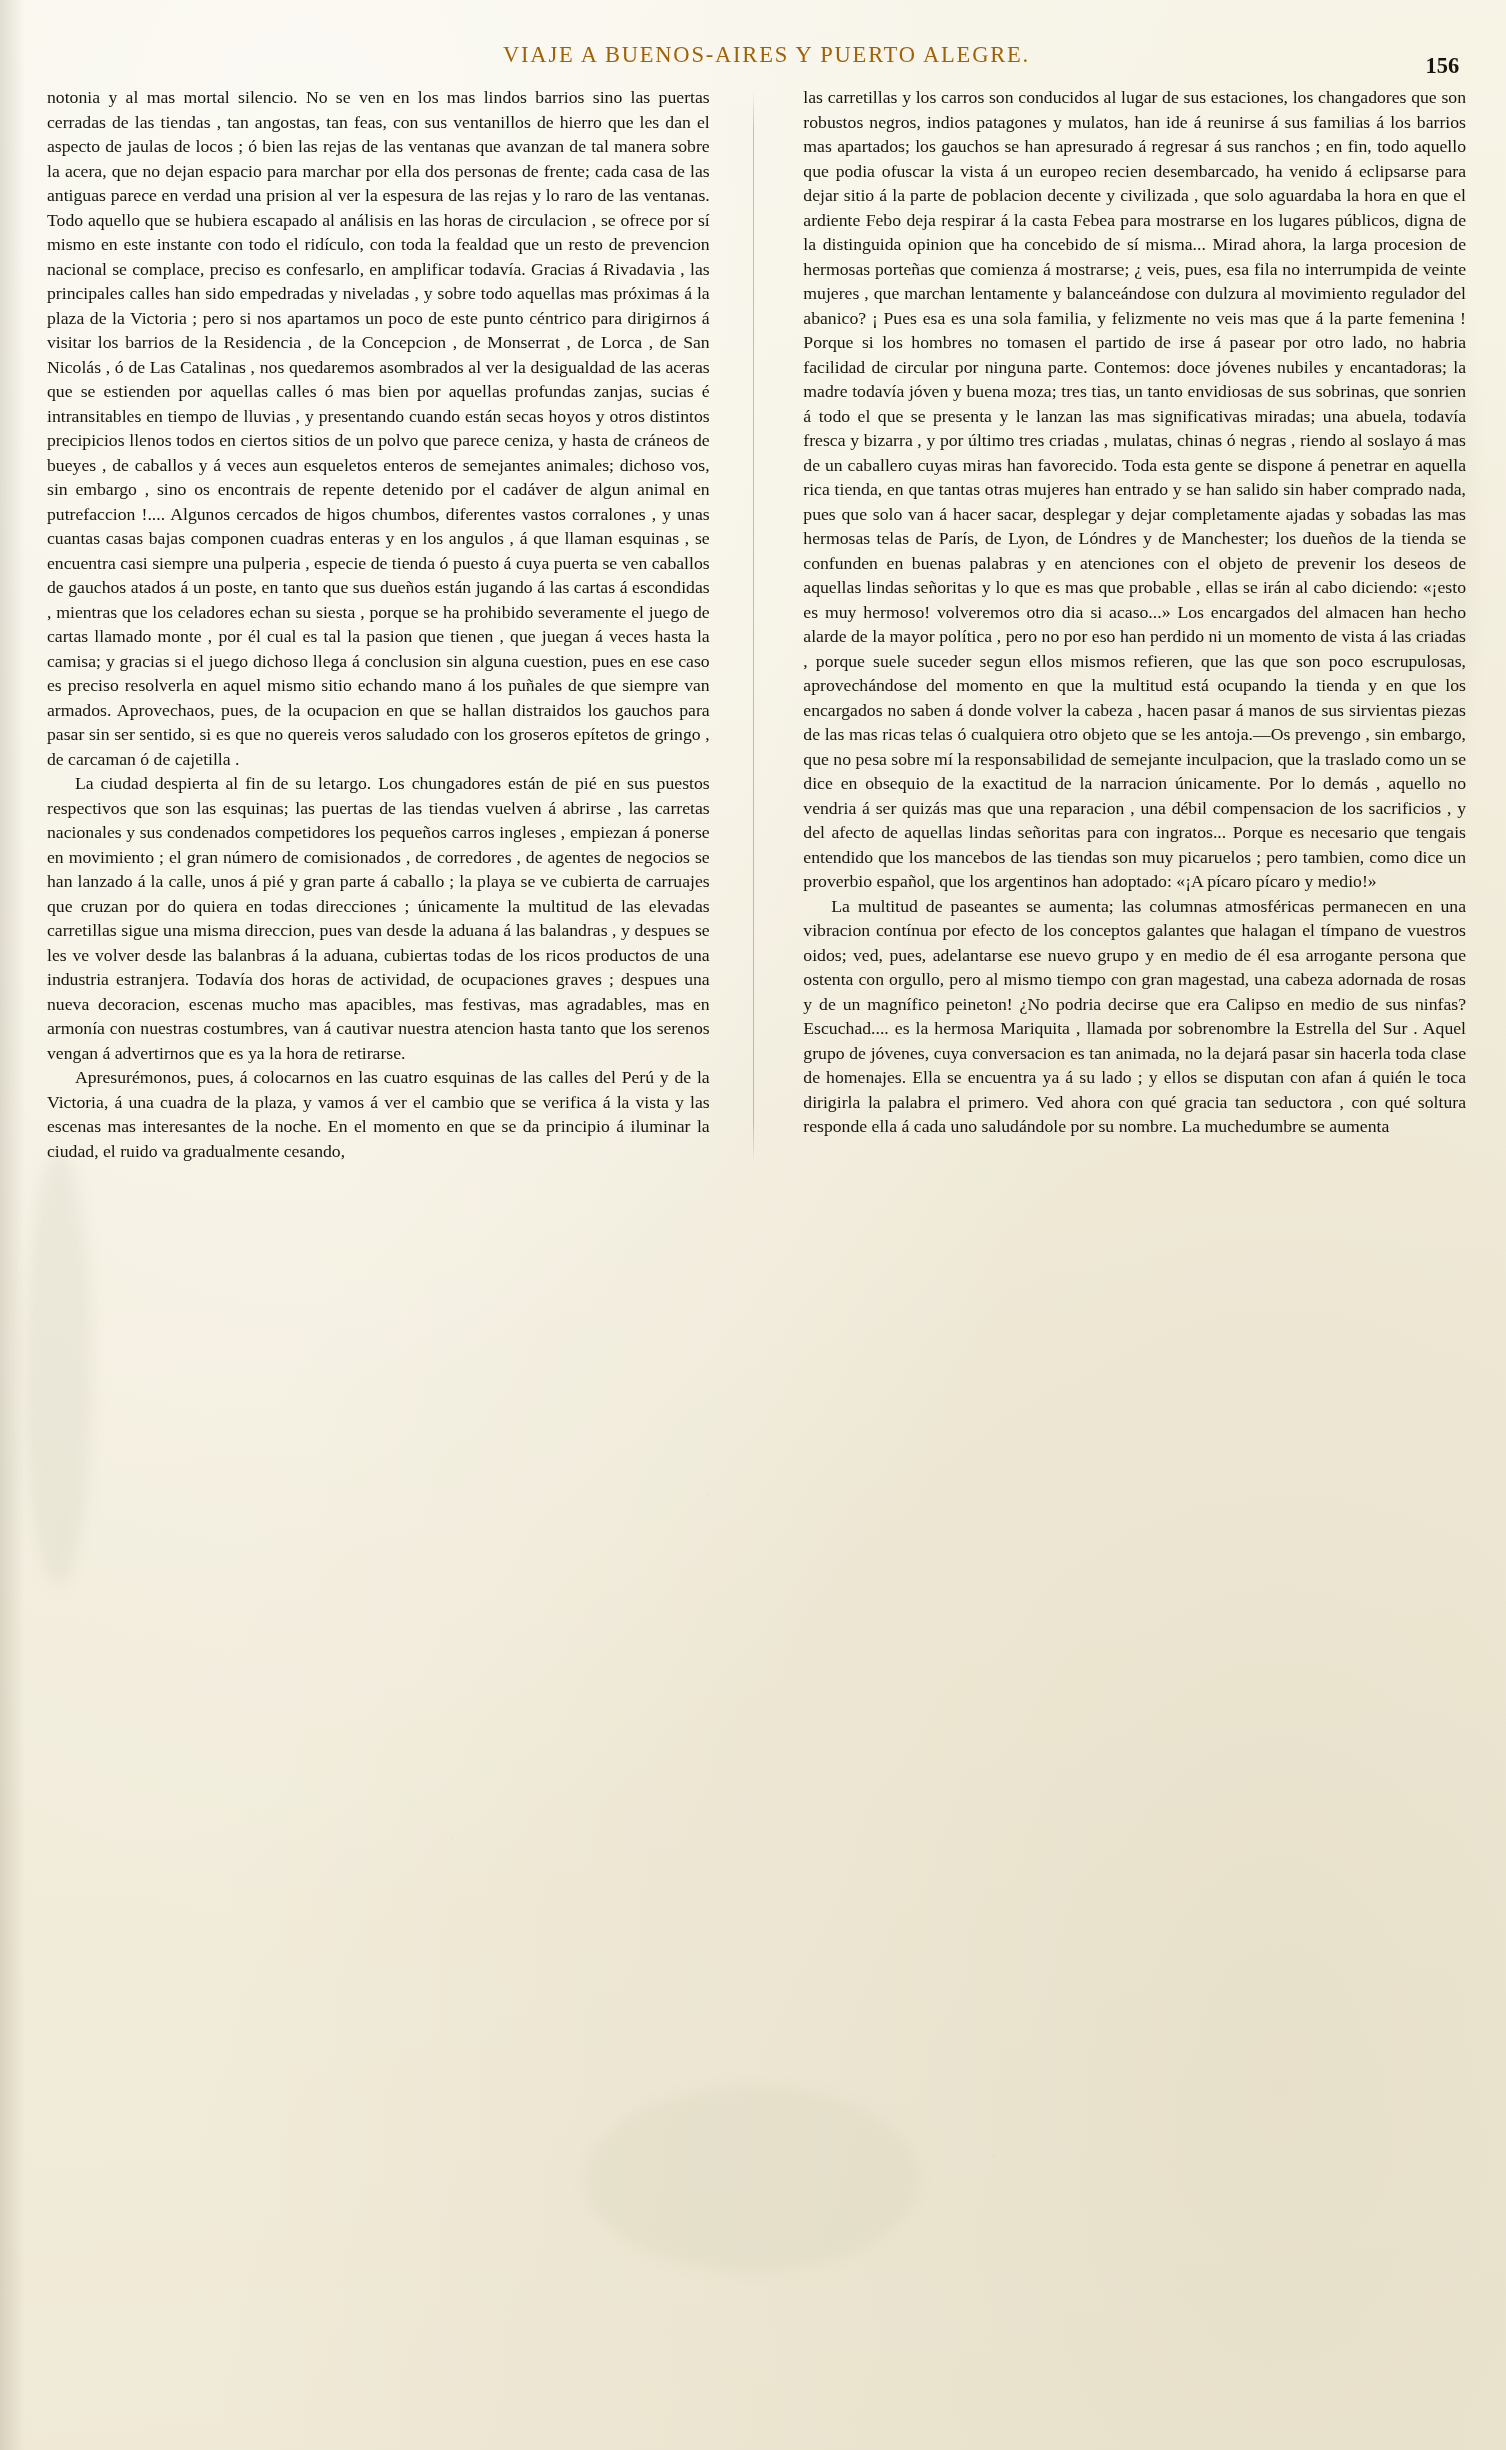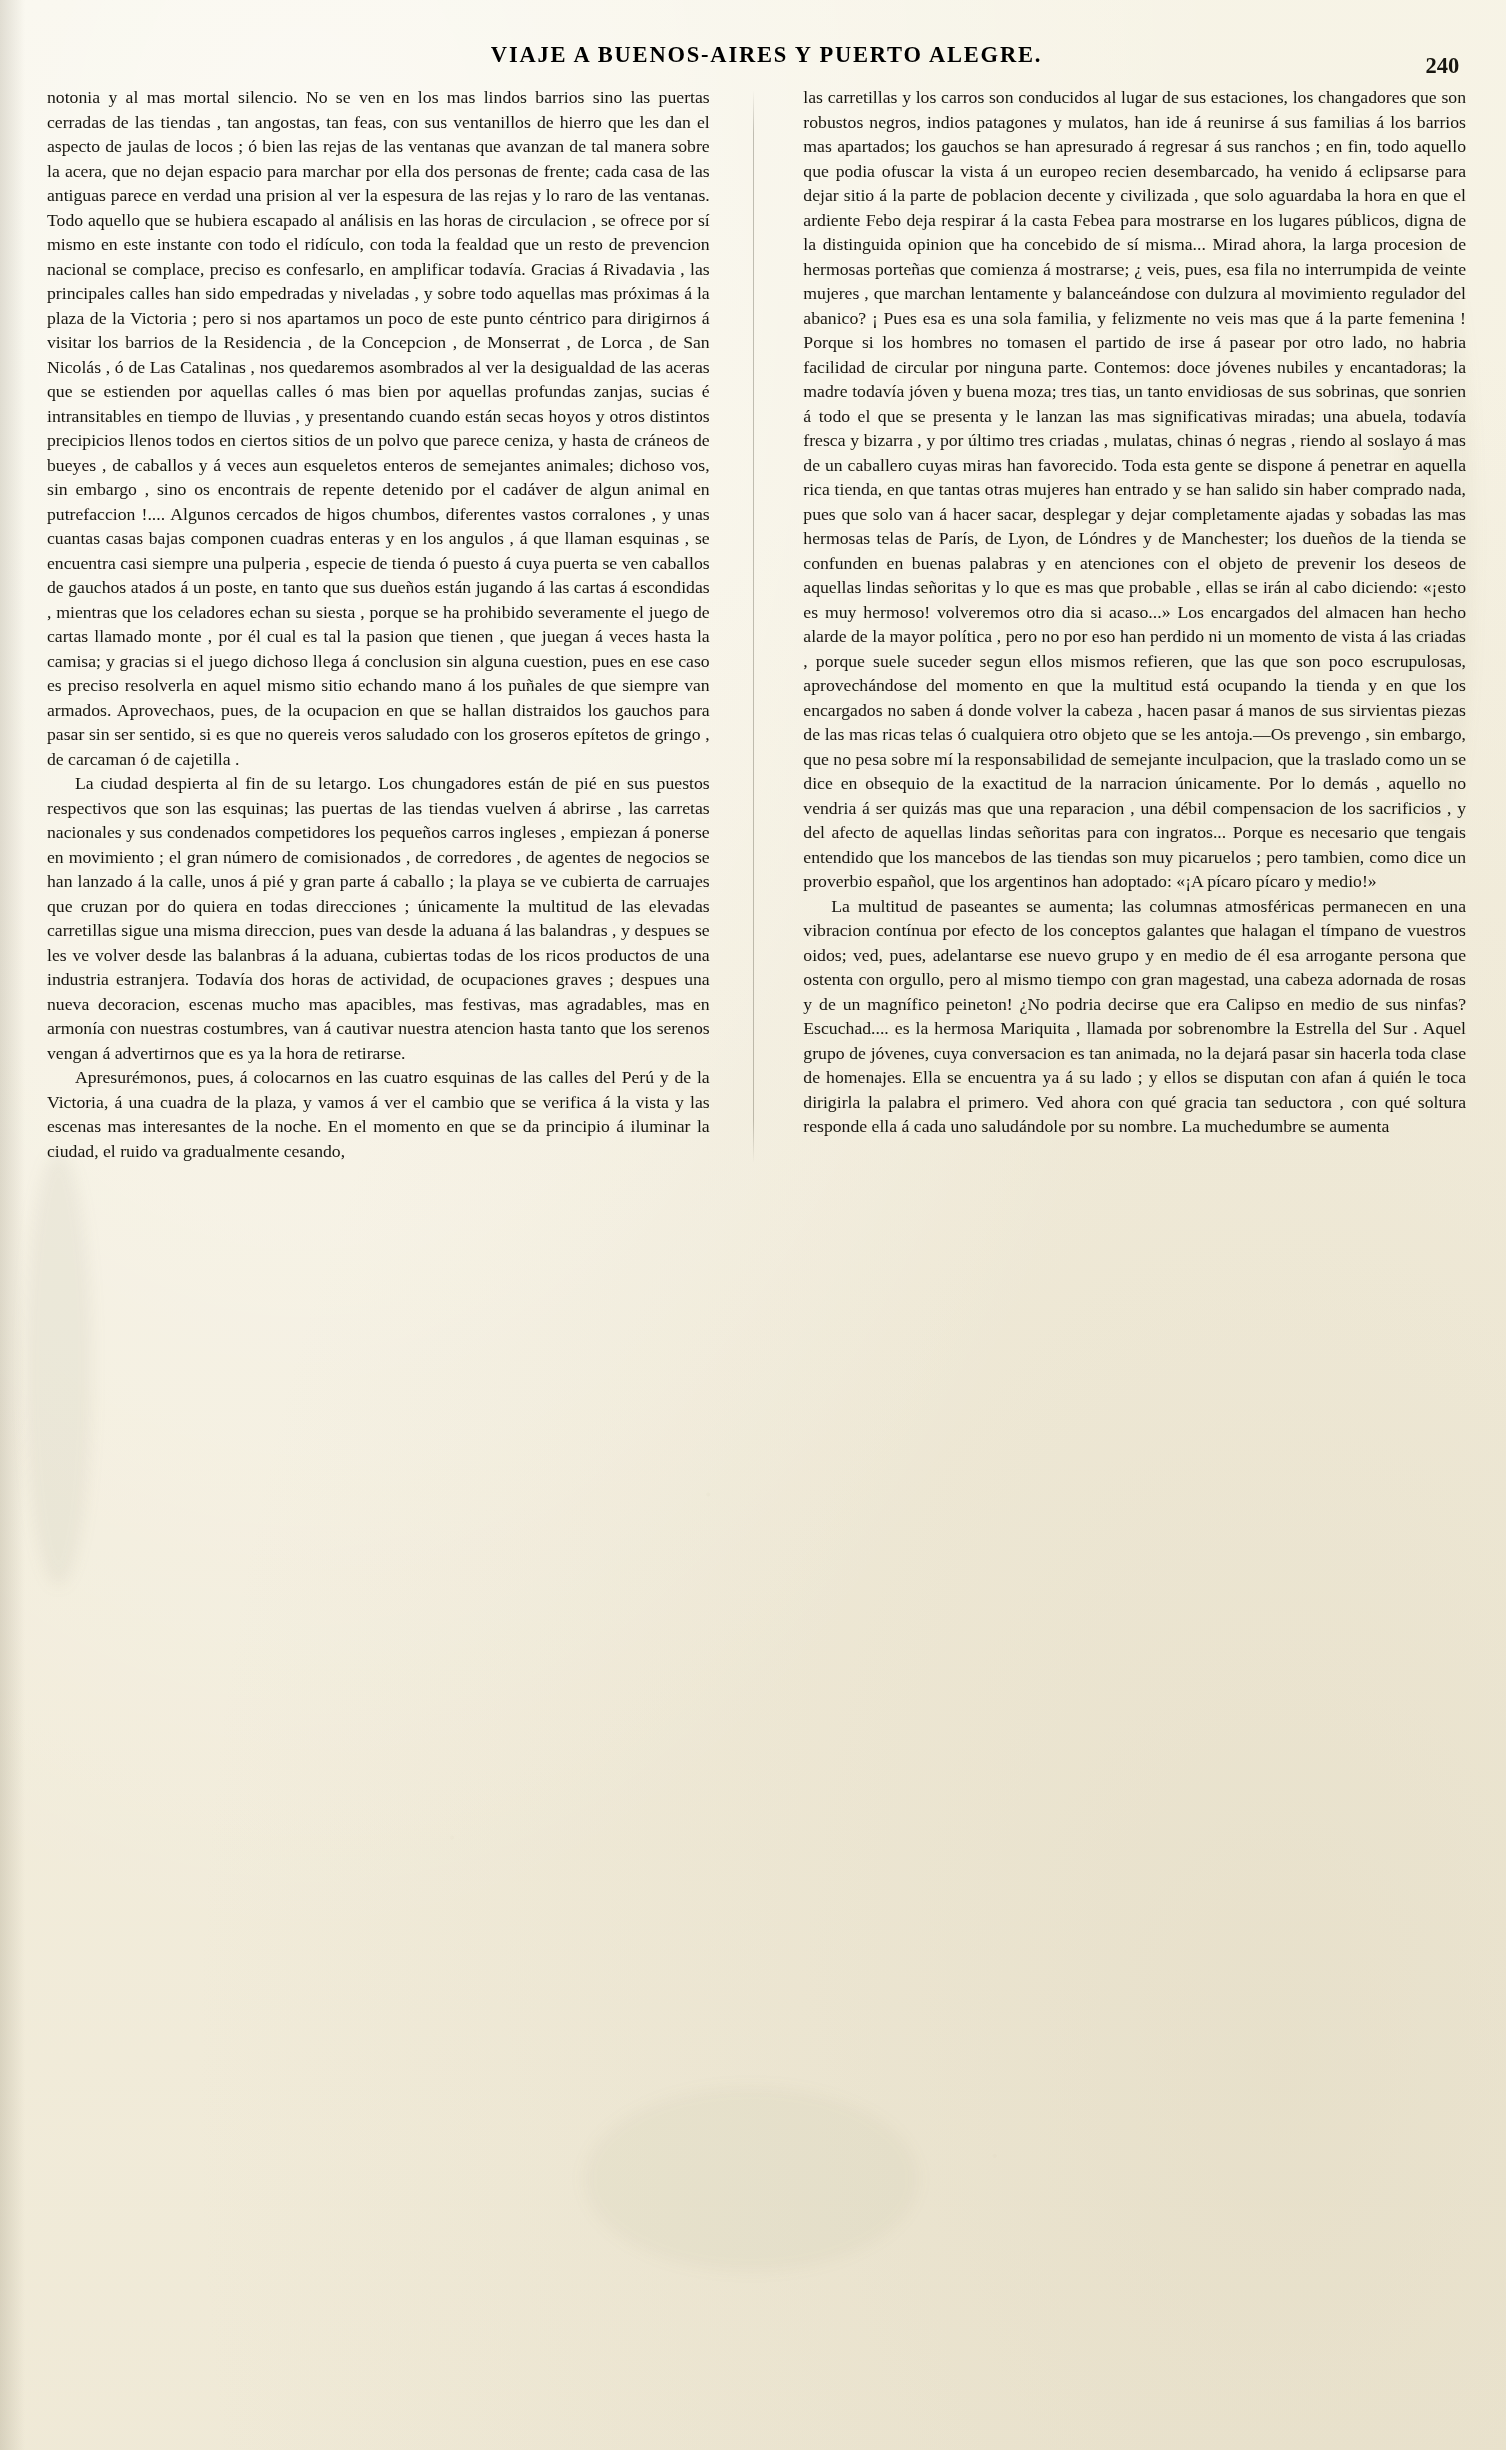--- a/index.html
+++ b/index.html
@@ -43,22 +43,22 @@
   }
   .header {
     text-align: center;
     position: relative;
     height: 38px;
     margin-bottom: 5px;
   }
   .running-title {
     font-size: 22.5px;
     letter-spacing: 1.8px;
-    font-weight: 700;
-    color: #000000;
+    font-weight: 400;
+    color: #a16207;
     display: inline-block;
     padding-left: 20px;
   }
   .folio {
     position: absolute;
     right: 6.7px;
     bottom: 0.8px;
     font-size: 22.5px;
     font-weight: 700;
     color: #17150f;
@@ -114,21 +114,21 @@
 <div class="grain"></div>
 <div class="smear s1"></div>
 <div class="smear s2"></div>
 <div class="smear s3"></div>
 <div class="edge-shadow"></div>
 
 <div class="content">
 
   <div class="header">
     <span class="running-title">VIAJE A BUENOS-AIRES Y PUERTO ALEGRE.</span>
-    <span class="folio">240</span>
+    <span class="folio">156</span>
   </div>
 
   <div class="columns">
 
     <div class="col left">
       <p>notonia y al mas mortal silencio. No se ven en los mas lindos barrios sino las puertas cerradas de las tiendas , tan angostas, tan feas, con sus ventanillos de hierro que les dan el aspecto de jaulas de locos ; ó bien las rejas de las ventanas que avanzan de tal manera sobre la acera, que no dejan espacio para marchar por ella dos personas de frente; cada casa de las antiguas parece en verdad una prision al ver la espesura de las rejas y lo raro de las ventanas. Todo aquello que se hubiera escapado al análisis en las horas de circulacion , se ofrece por sí mismo en este instante con todo el ridículo, con toda la fealdad que un resto de prevencion nacional se complace, preciso es confesarlo, en amplificar todavía. Gracias á Rivadavia , las principales calles han sido empedradas y niveladas , y sobre todo aquellas mas próximas á la plaza de la Victoria ; pero si nos apartamos un poco de este punto céntrico para dirigirnos á visitar los barrios de la Residencia , de la Concepcion , de Monserrat , de Lorca , de San Nicolás , ó de Las Catalinas , nos quedaremos asombrados al ver la desigualdad de las aceras que se estienden por aquellas calles ó mas bien por aquellas profundas zanjas, sucias é intransitables en tiempo de lluvias , y presentando cuando están secas hoyos y otros distintos precipicios llenos todos en ciertos sitios de un polvo que parece ceniza, y hasta de cráneos de bueyes , de caballos y á veces aun esqueletos enteros de semejantes animales; dichoso vos, sin embargo , sino os encontrais de repente detenido por el cadáver de algun animal en putrefaccion !.... Algunos cercados de higos chumbos, diferentes vastos corralones , y unas cuantas casas bajas componen cuadras enteras y en los angulos , á que llaman esquinas , se encuentra casi siempre una pulperia , especie de tienda ó puesto á cuya puerta se ven caballos de gauchos atados á un poste, en tanto que sus dueños están jugando á las cartas á escondidas , mientras que los celadores echan su siesta , porque se ha prohibido severamente el juego de cartas llamado monte , por él cual es tal la pasion que tienen , que juegan á veces hasta la camisa; y gracias si el juego dichoso llega á conclusion sin alguna cuestion, pues en ese caso es preciso resolverla en aquel mismo sitio echando mano á los puñales de que siempre van armados. Aprovechaos, pues, de la ocupacion en que se hallan distraidos los gauchos para pasar sin ser sentido, si es que no quereis veros saludado con los groseros epítetos de gringo , de carcaman ó de cajetilla .</p>
       <p class="indent">La ciudad despierta al fin de su letargo. Los chungadores están de pié en sus puestos respectivos que son las esquinas; las puertas de las tiendas vuelven á abrirse , las carretas nacionales y sus condenados competidores los pequeños carros ingleses , empiezan á ponerse en movimiento ; el gran número de comisionados , de corredores , de agentes de negocios se han lanzado á la calle, unos á pié y gran parte á caballo ; la playa se ve cubierta de carruajes que cruzan por do quiera en todas direcciones ; únicamente la multitud de las elevadas carretillas sigue una misma direccion, pues van desde la aduana á las balandras , y despues se les ve volver desde las balanbras á la aduana, cubiertas todas de los ricos productos de una industria estranjera. Todavía dos horas de actividad, de ocupaciones graves ; despues una nueva decoracion, escenas mucho mas apacibles, mas festivas, mas agradables, mas en armonía con nuestras costumbres, van á cautivar nuestra atencion hasta tanto que los serenos vengan á advertirnos que es ya la hora de retirarse.</p>
       <p class="indent">Apresurémonos, pues, á colocarnos en las cuatro esquinas de las calles del Perú y de la Victoria, á una cuadra de la plaza, y vamos á ver el cambio que se verifica á la vista y las escenas mas interesantes de la noche. En el momento en que se da principio á iluminar la ciudad, el ruido va gradualmente cesando,</p>
     </div>
 

